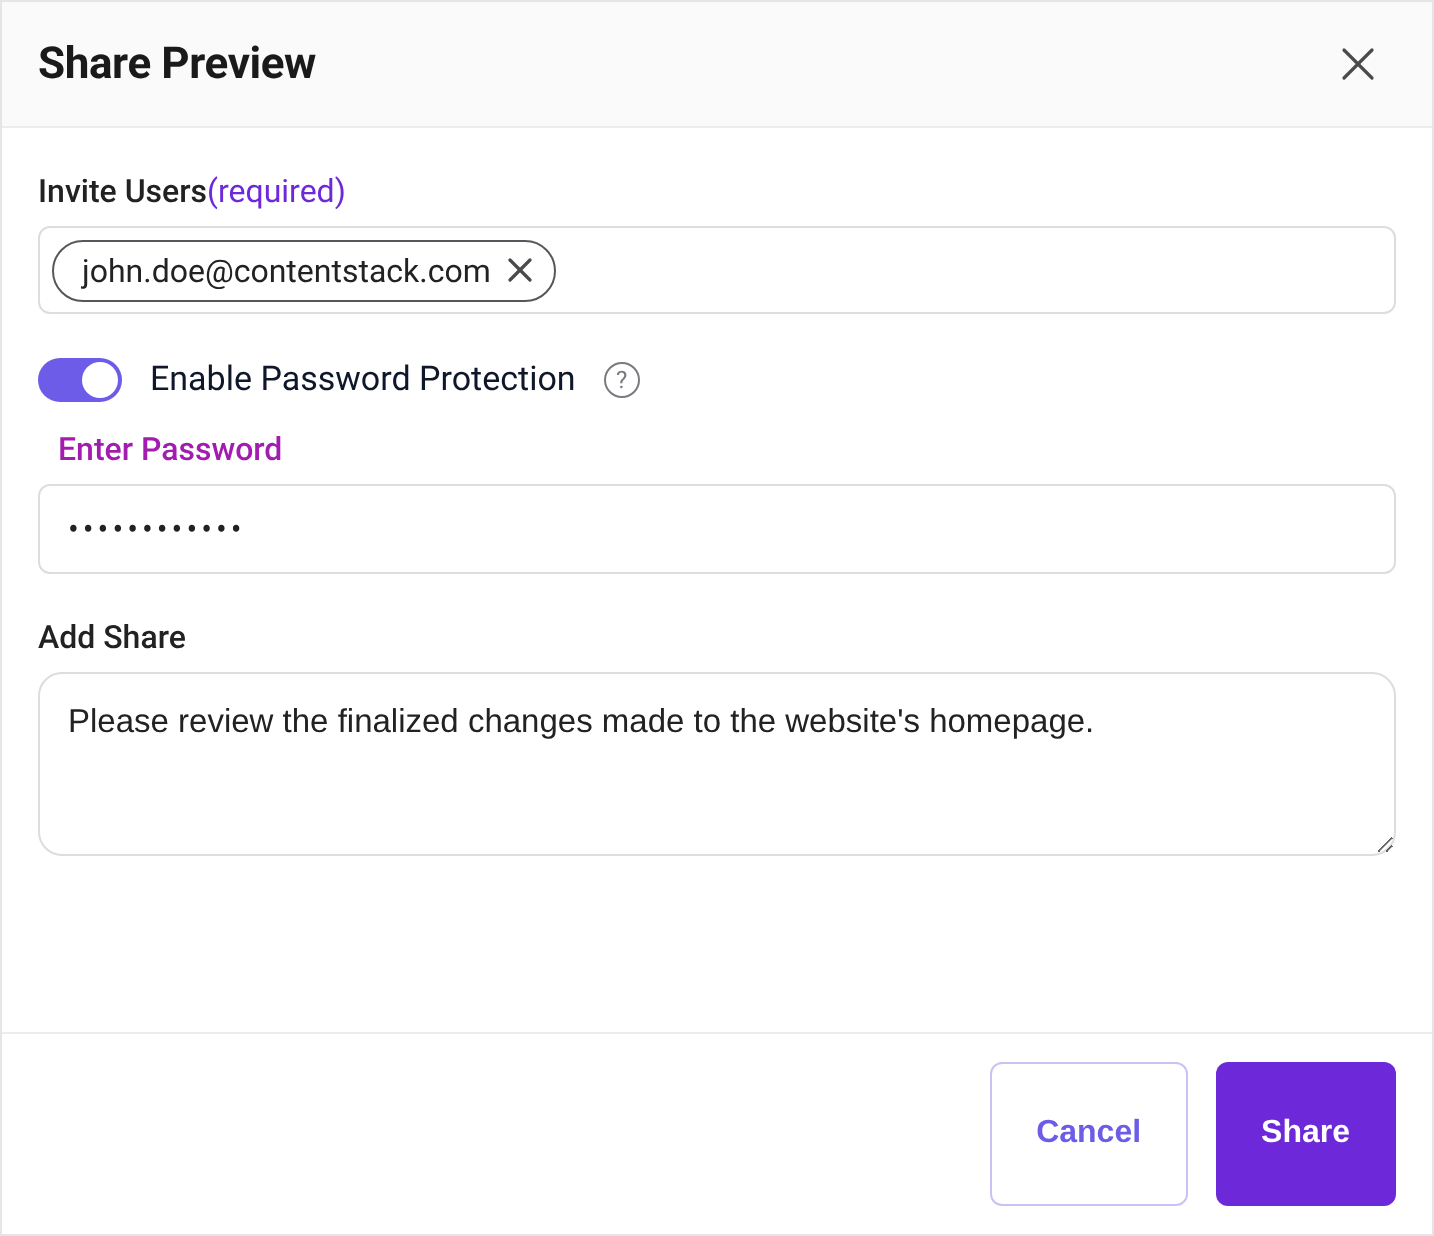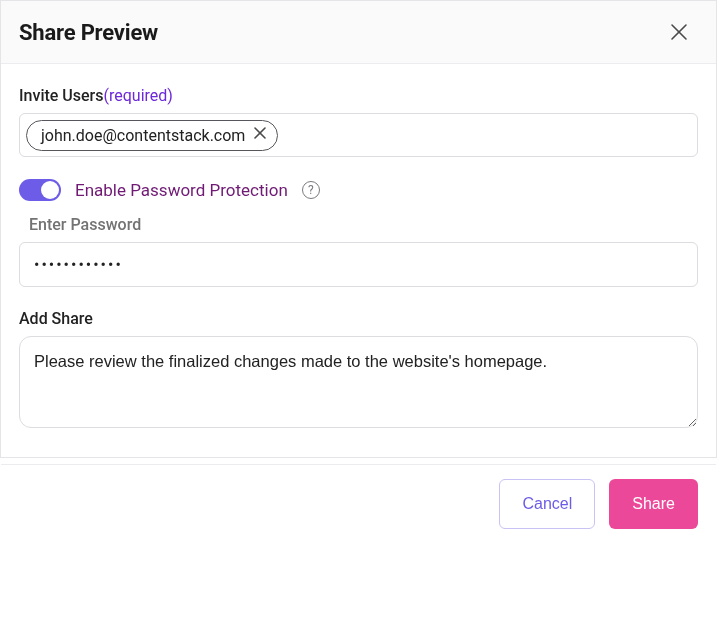--- a/index.html
+++ b/index.html
@@ -5,21 +5,21 @@
     * { box-sizing: border-box; margin: 0; padding: 0; }
     body {
       font-family: -apple-system, BlinkMacSystemFont, "Segoe UI", Roboto, Helvetica, Arial, sans-serif;
       background: #fff;
       color: #222;
       width: 717px;
       height: 618px;
     }
     .modal {
       width: 717px;
-      height: 458px;
+      height: 618px;
       display: flex;
       flex-direction: column;
       border: 1px solid #e5e5e8;
     }
     .header {
       display: flex;
       align-items: center;
       justify-content: space-between;
       padding: 18px 24px 18px 18px;
       border-bottom: 1px solid #ececef;
@@ -68,21 +68,21 @@
       padding: 5px 6px;
       min-height: 44px;
       display: flex;
       align-items: center;
       flex-wrap: wrap;
       gap: 6px;
       background: #fff;
     }
     .chip {
       display: inline-flex;
-      align-items: flex-start;
+      align-items: center;
       border: 1px solid #56565c;
       background: #fff;
       border-radius: 18px;
       padding: 5px 10px 5px 14px;
       font-size: 16px;
       color: #222;
       gap: 8px;
     }
     .chip-remove {
       border: none;
@@ -121,21 +121,21 @@
       position: absolute;
       top: 2px;
       right: 2px;
       width: 18px;
       height: 18px;
       border-radius: 50%;
       background: #fff;
     }
     .toggle-label {
       font-size: 17px;
-      color: #701a75;
+      color: #0f172a;
     }
     .help-icon {
       width: 18px;
       height: 18px;
       border: 1.4px solid #7a7a80;
       border-radius: 50%;
       display: inline-flex;
       align-items: center;
       justify-content: center;
       font-size: 12px;
@@ -169,39 +169,39 @@
     }
     .footer {
       border-top: 1px solid #ececef;
       padding: 14px 18px;
       display: flex;
       justify-content: flex-end;
       gap: 14px;
     }
     .btn {
       border-radius: 6px;
-      padding: 15px 22px;
-      font-size: 16px;
-      font-weight: 400;
+      padding: 26px 22px;
+      font-size: 16px;
+      font-weight: 700;
       cursor: pointer;
       border: 1px solid transparent;
     }
     .btn-secondary {
       background: #fff;
       color: #6c5ce7;
       border-color: #c9c2f5;
     }
     .btn-primary {
-      background: #ec4899;
+      background: #6d28d9;
       color: #fff;
     }
     .pw-sub-label {
       font-size: 16px;
       font-weight: 500;
-      color: #737373;
+      color: #a21caf;
       margin-left: 10px;
       margin-bottom: 8px;
     }
   </style>
 </head>
 <body>
 
 <div class="modal">
 
   <div class="header">

